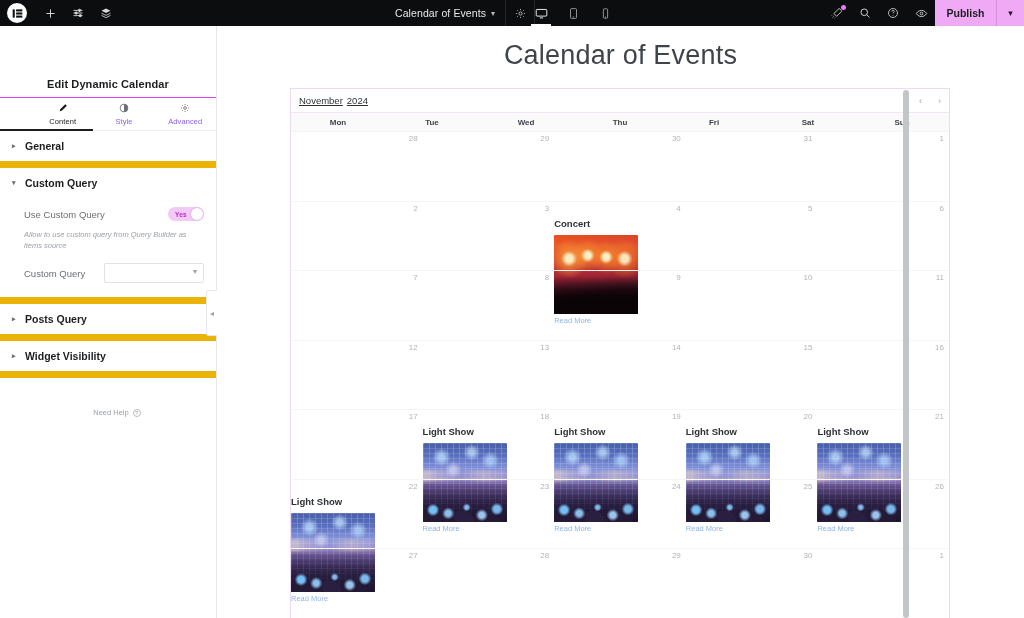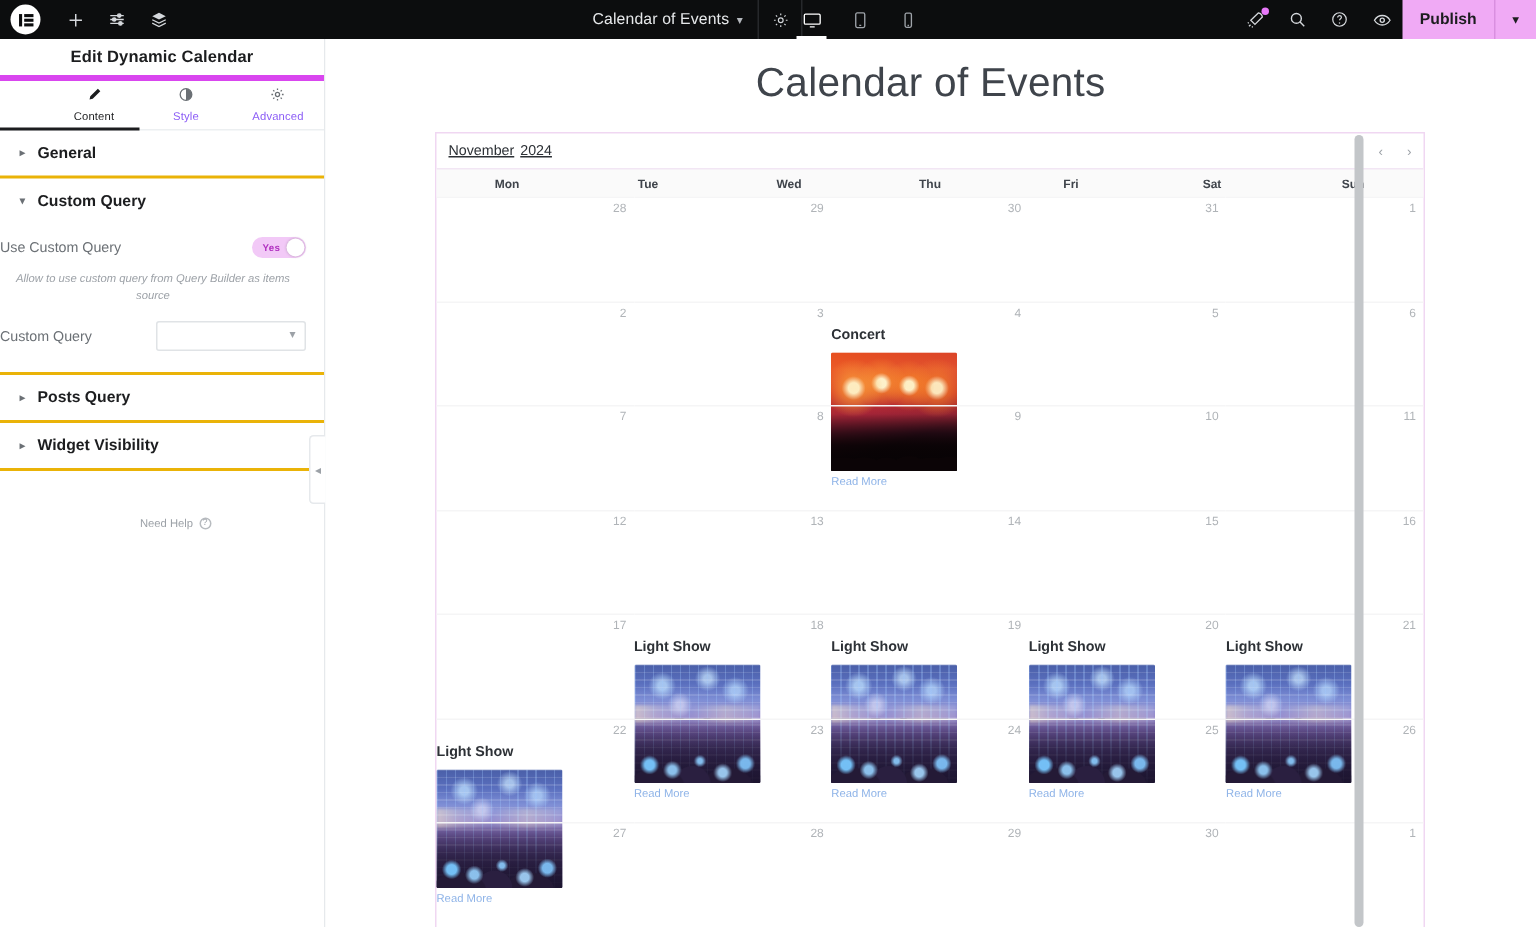--- a/index.html
+++ b/index.html
@@ -81,45 +81,46 @@
   
   .panel {
     position: absolute; left: 0; top: 26px;
     width: 217px; height: 592px;
     background: #ffffff;
     border-right: 1px solid #e6e9ec;
   }
   .panel-title {
     height: 28px; display: flex; align-items: center; justify-content: center;
     font-size: 11px; font-weight: 700; color: #1c1d1f;
-    border-bottom: 4px solid #d946ef;
+    border-bottom: 1px solid #d946ef;
     letter-spacing: .1px;
+    margin-top: 44px;
   }
   .tabs { display: flex; border-bottom: 1px solid #eceff1; height: 33px; }
   .tab {
     flex: 1; display: flex; flex-direction: column;
     align-items: center; justify-content: center; gap: 2px;
     position: relative; color: #8b5cf6;
   }
   .tab-ico { font-size: 10px; line-height: 10px; }
   .tab-lbl { font-size: 7.5px; letter-spacing: .1px; }
   .tab.active { color: #1c1d1f; padding-left: 32px; }
   .tab.active::after {
     content:""; position:absolute; left:0; right:0; bottom:-1px;
     height: 2px; background: #1c1d1f;
   }
 
-  .sec { border-bottom: 2px solid #eab308; text-align: center; }
+  .sec { border-bottom: 7px solid #eab308; }
   .sec-head {
     height: 30px; display: flex; align-items: center;
     padding: 0 12px; gap: 7px;
     font-size: 10.5px; font-weight: 700; color: #1c1d1f;
   }
   .caret { font-size: 7px; color: #6b7075; width: 6px; }
-  .sec-body { padding: 4px 12px 14px 0; }
+  .sec-body { padding: 4px 12px 14px 24px; }
 
   .row {
     display: flex; align-items: center; justify-content: space-between;
     min-height: 24px;
   }
   .row-lbl { font-size: 9.5px; color: #6b7075; }
   .toggle {
     width: 36px; height: 14px; border-radius: 7px;
     background: #f2c9f7; position: relative;
     display: flex; align-items: center;

